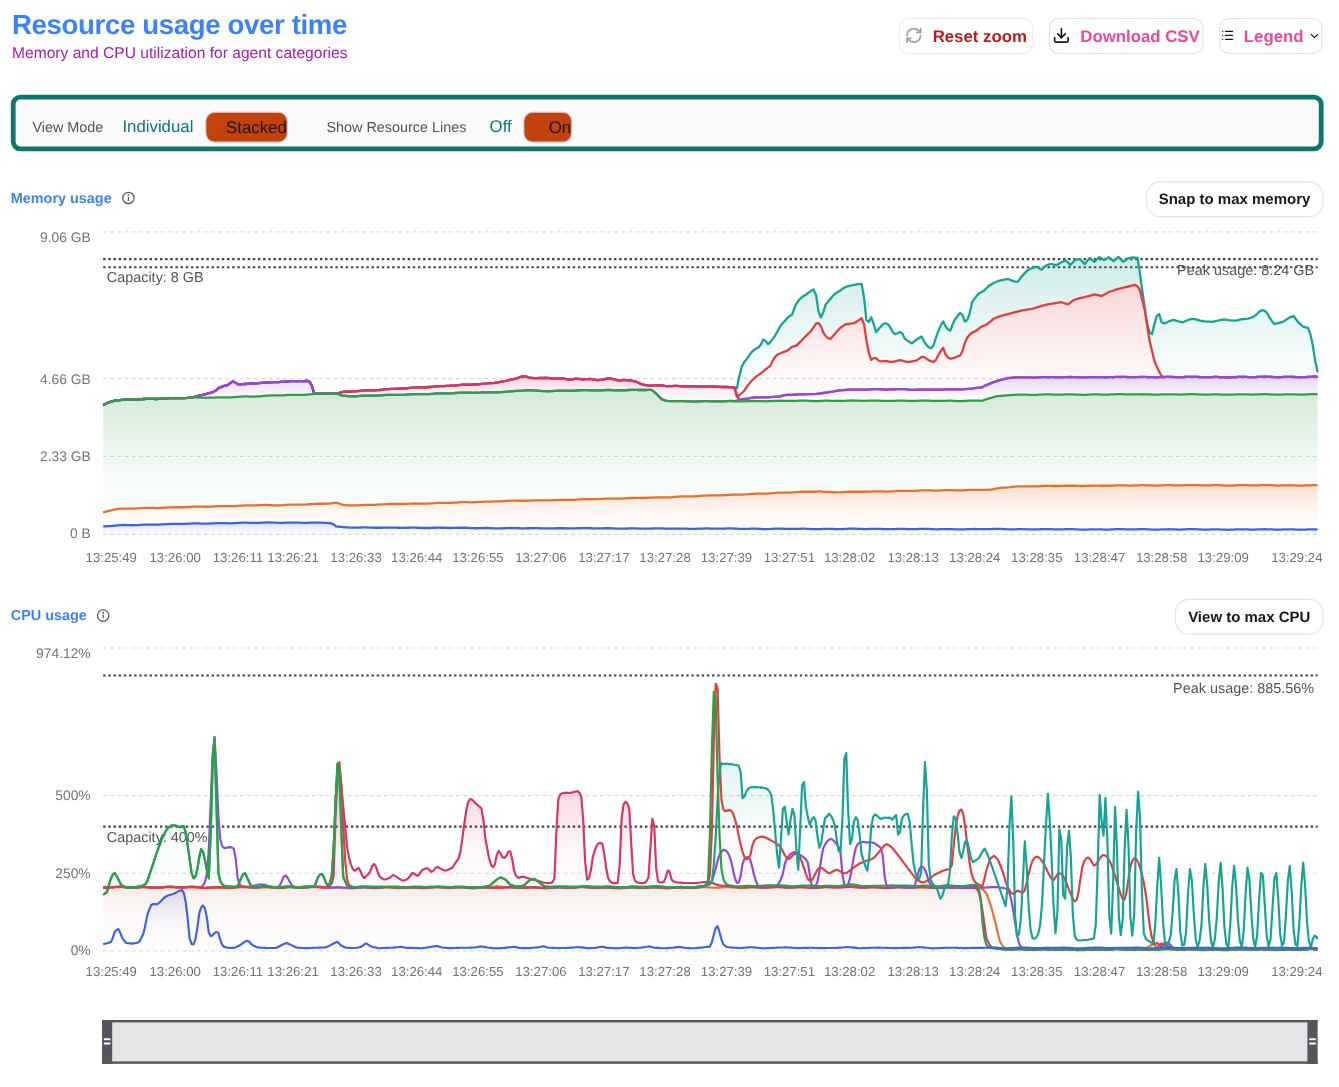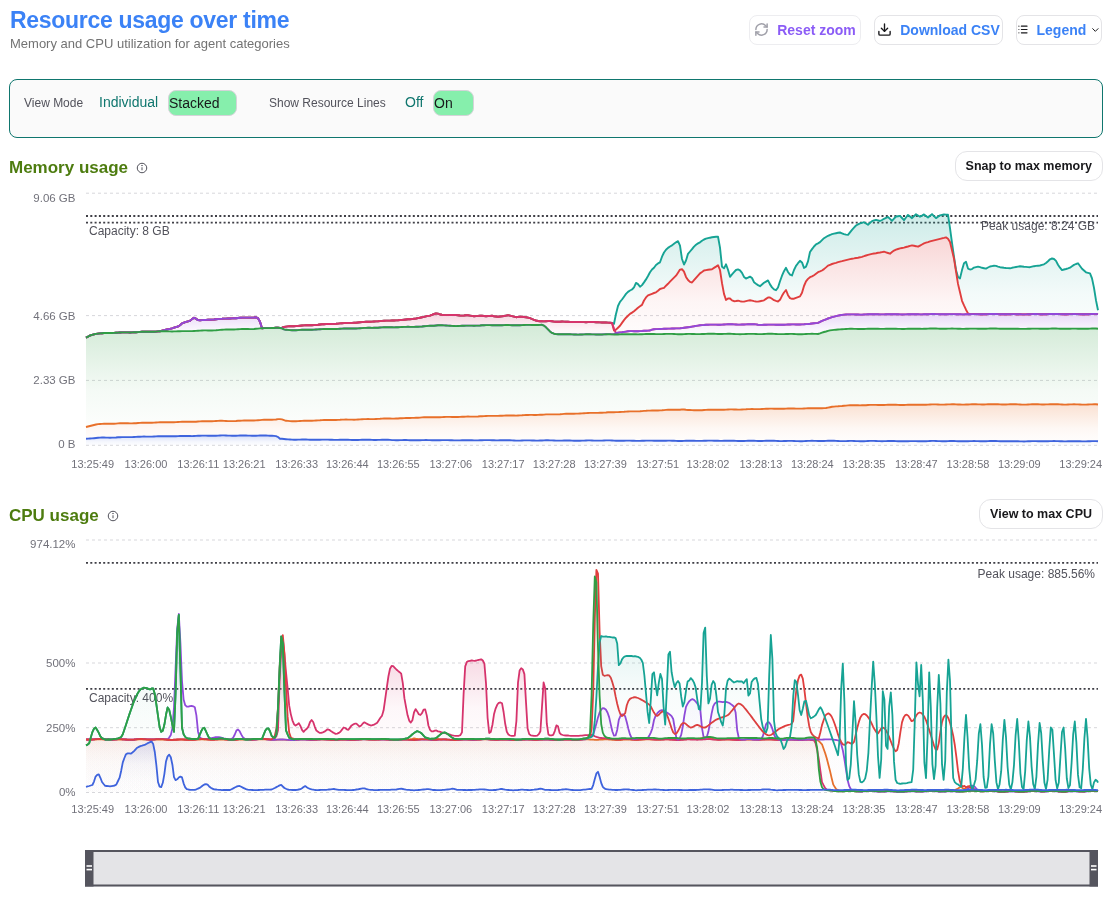--- a/index.html
+++ b/index.html
@@ -1,24 +1,24 @@
 <!DOCTYPE html>
 <html><head><meta charset="utf-8"><style>
 *{margin:0;padding:0;box-sizing:border-box}
 body{width:1116px;height:906px;position:relative;background:#fff;font-family:"Liberation Sans",sans-serif;overflow:hidden}
 .title{position:absolute;left:10px;top:7px;font-size:23px;font-weight:bold;color:#3b82f6;letter-spacing:-0.3px}
-.sub{position:absolute;left:10px;top:36px;font-size:13px;color:#737373}
+.sub{position:absolute;left:10px;top:36px;font-size:13px;color:#a21caf}
 .btnrow{position:absolute;top:15px;right:14px;display:flex;gap:13px}
-.btn{height:29.5px;display:flex;align-items:center;justify-content:center;gap:8px;border:1px solid #e4e4e7;border-radius:8px;background:#fff;font-size:14px;font-weight:bold;color:#3b82f6}
-.btn.disabled{color:#8b5cf6;border-color:#ededf0}
-.toolbar{position:absolute;left:9px;right:13px;top:79px;height:59px;background:#fafafa;border:1px solid #0f766e;border-radius:8px}
+.btn{height:29.5px;display:flex;align-items:center;justify-content:center;gap:8px;border:1px solid #e4e4e7;border-radius:8px;background:#fff;font-size:14px;font-weight:bold;color:#ec4899}
+.btn.disabled{color:#b91c1c;border-color:#ededf0}
+.toolbar{position:absolute;left:9px;right:13px;top:79px;height:47px;background:#fafafa;border:4px solid #0f766e;border-radius:8px}
 .tlabel{position:absolute;font-size:12px;color:#52525b;top:16px}
 .topt{position:absolute;font-size:14px;color:#0f766e;top:14px}
-.tpill{position:absolute;font-size:14px;color:#18181b;background:#86efac;border:1px solid #d4d4d8;border-radius:8px;top:10px;height:26px;line-height:24px;text-align:left}
-.sechead{position:absolute;left:9px;display:flex;align-items:center;gap:8px;font-size:17px;font-weight:bold;color:#4d7c0f}
+.tpill{position:absolute;font-size:14px;color:#18181b;background:#c2410c;border:1px solid #d4d4d8;border-radius:8px;top:10px;height:26px;line-height:24px;text-align:right}
+.sechead{position:absolute;left:9px;display:flex;align-items:center;gap:8px;font-size:12px;font-weight:bold;color:#3b82f6}
 .snap{position:absolute;right:13px;height:29px;display:flex;align-items:center;padding:14px 10px;border:1px solid #e4e4e7;border-radius:12px;background:#fff;font-size:12.5px;font-weight:bold;color:#18181b}
 </style></head><body>
 <div class="title">Resource usage over time</div>
 <div class="sub">Memory and CPU utilization for agent categories</div>
 <div class="btnrow">
 <div class="btn disabled" style="width:112px">
       <svg width="15" height="15" viewBox="0 0 24 24" fill="none" stroke="#a1a1aa" stroke-width="2.4" stroke-linecap="round" stroke-linejoin="round">
         <path d="M21 12a9 9 0 0 1-15.3 6.4L3 16"></path>
         <path d="M3 12a9 9 0 0 1 15.3-6.4L21 8"></path>
         <polyline points="3 21 3 16 8 16"></polyline>

